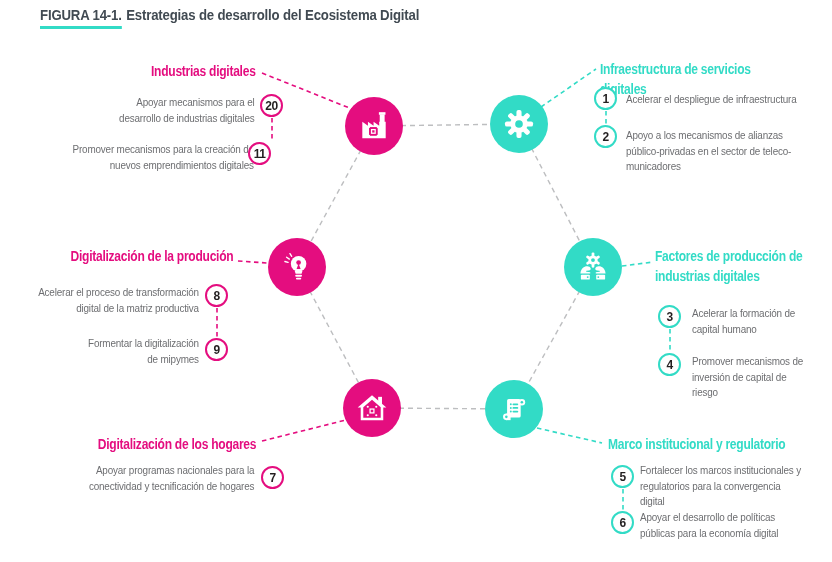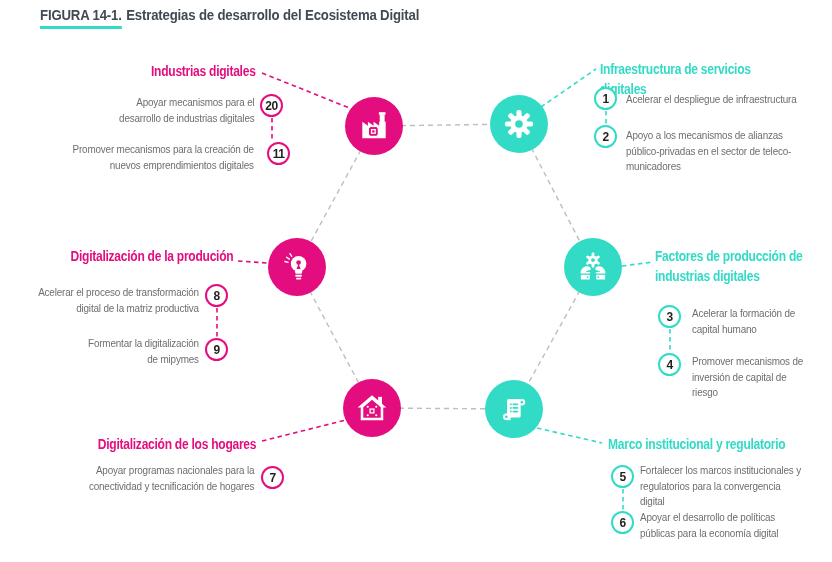--- a/index.html
+++ b/index.html
@@ -105,21 +105,21 @@
   <div class="fig-title">
     <span class="fig-label">FIGURA 14-1.</span><span>Estrategias de desarrollo del Ecosistema Digital</span>
   </div>
 
   <div class="heading pink txt-r cond-r" style="right:576px;top:61px;">Industrias digitales</div>
   <div class="item-text txt-r cond-r" style="right:578px;top:95px;">Apoyar mecanismos para el
 desarrollo de industrias digitales</div>
   <div class="badge pink-b" style="left:260px;top:94px;">20</div>
   <div class="item-text txt-r cond-r" style="right:578px;top:142px;">Promover mecanismos para la creación de
 nuevos emprendimientos digitales</div>
-  <div class="badge pink-b" style="left:267px;top:142px;">11</div>
+  <div class="badge pink-b" style="left:248px;top:142px;">11</div>
 
   <div class="heading teal cond-l" style="left:600px;top:59px;">Infraestructura de servicios digitales</div>
   <div class="item-text cond-l" style="left:626px;top:92px;">Acelerar el despliegue de infraestructura</div>
   <div class="badge teal-b" style="left:594px;top:87px;">1</div>
   <div class="item-text cond-l" style="left:626px;top:128px;">Apoyo a los mecanismos de alianzas
 público-privadas en el sector de teleco-
 municadores</div>
   <div class="badge teal-b" style="left:594px;top:125px;">2</div>
 
   <div class="heading pink txt-r cond-r" style="right:599px;top:246px;">Digitalización de la produción</div>

